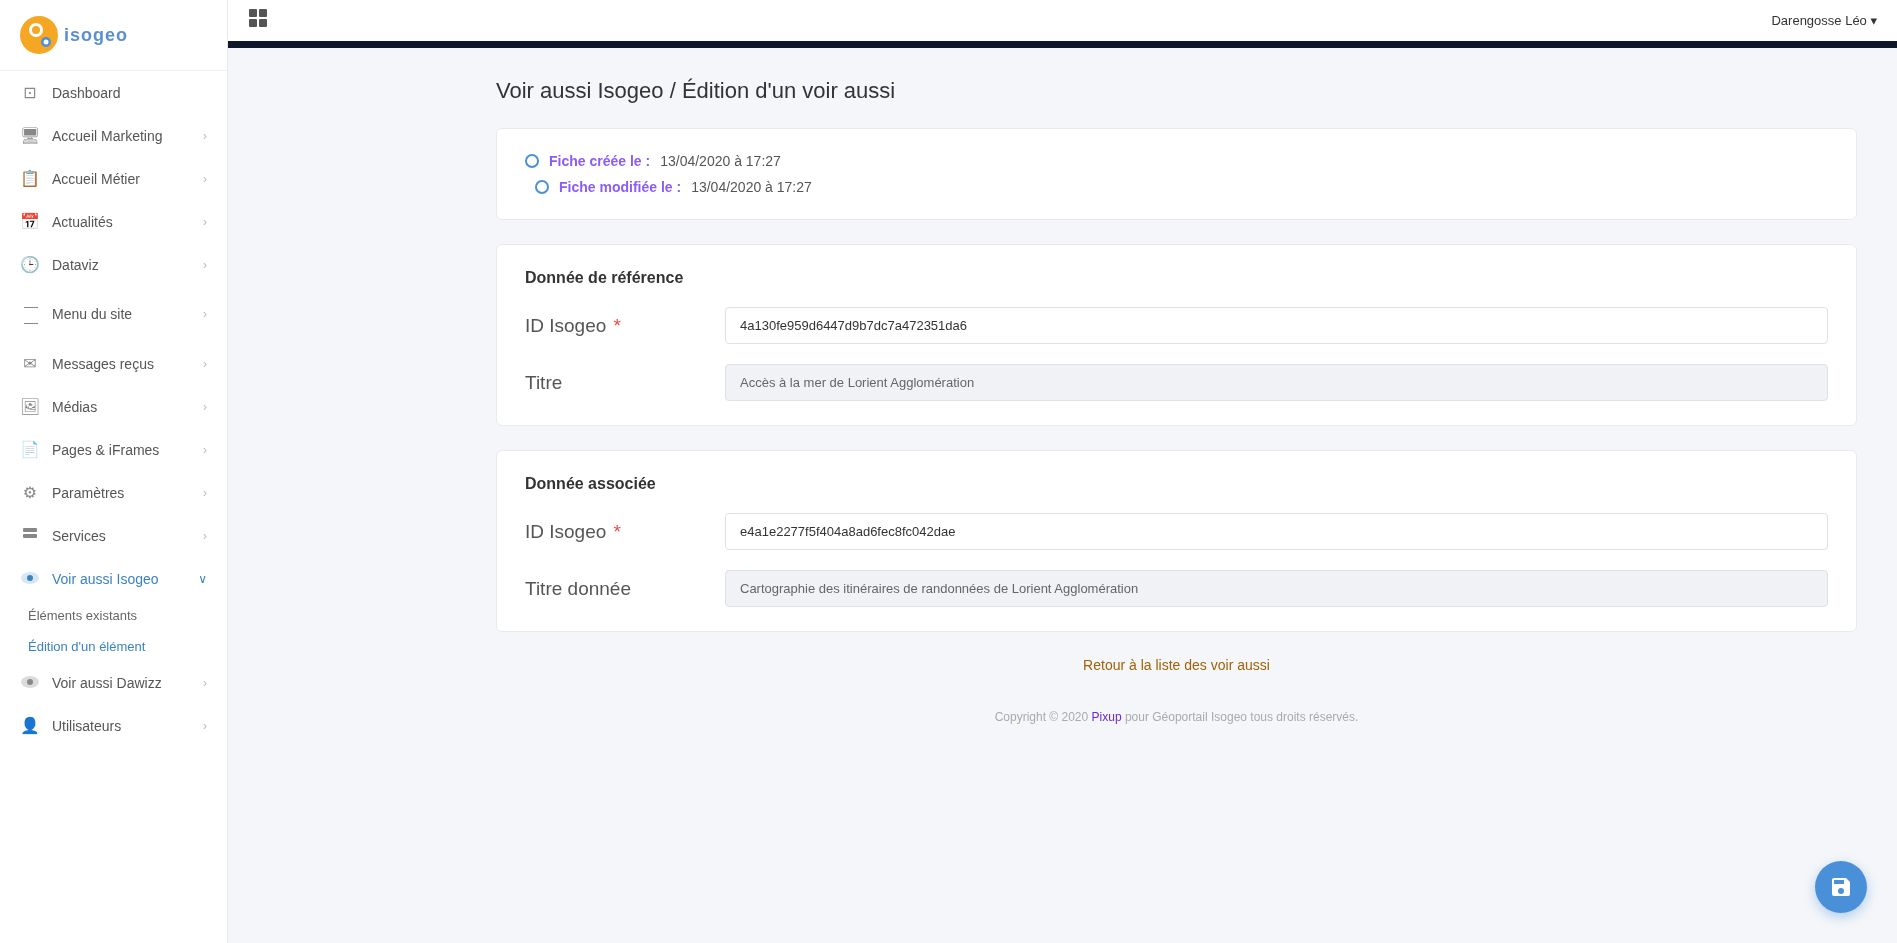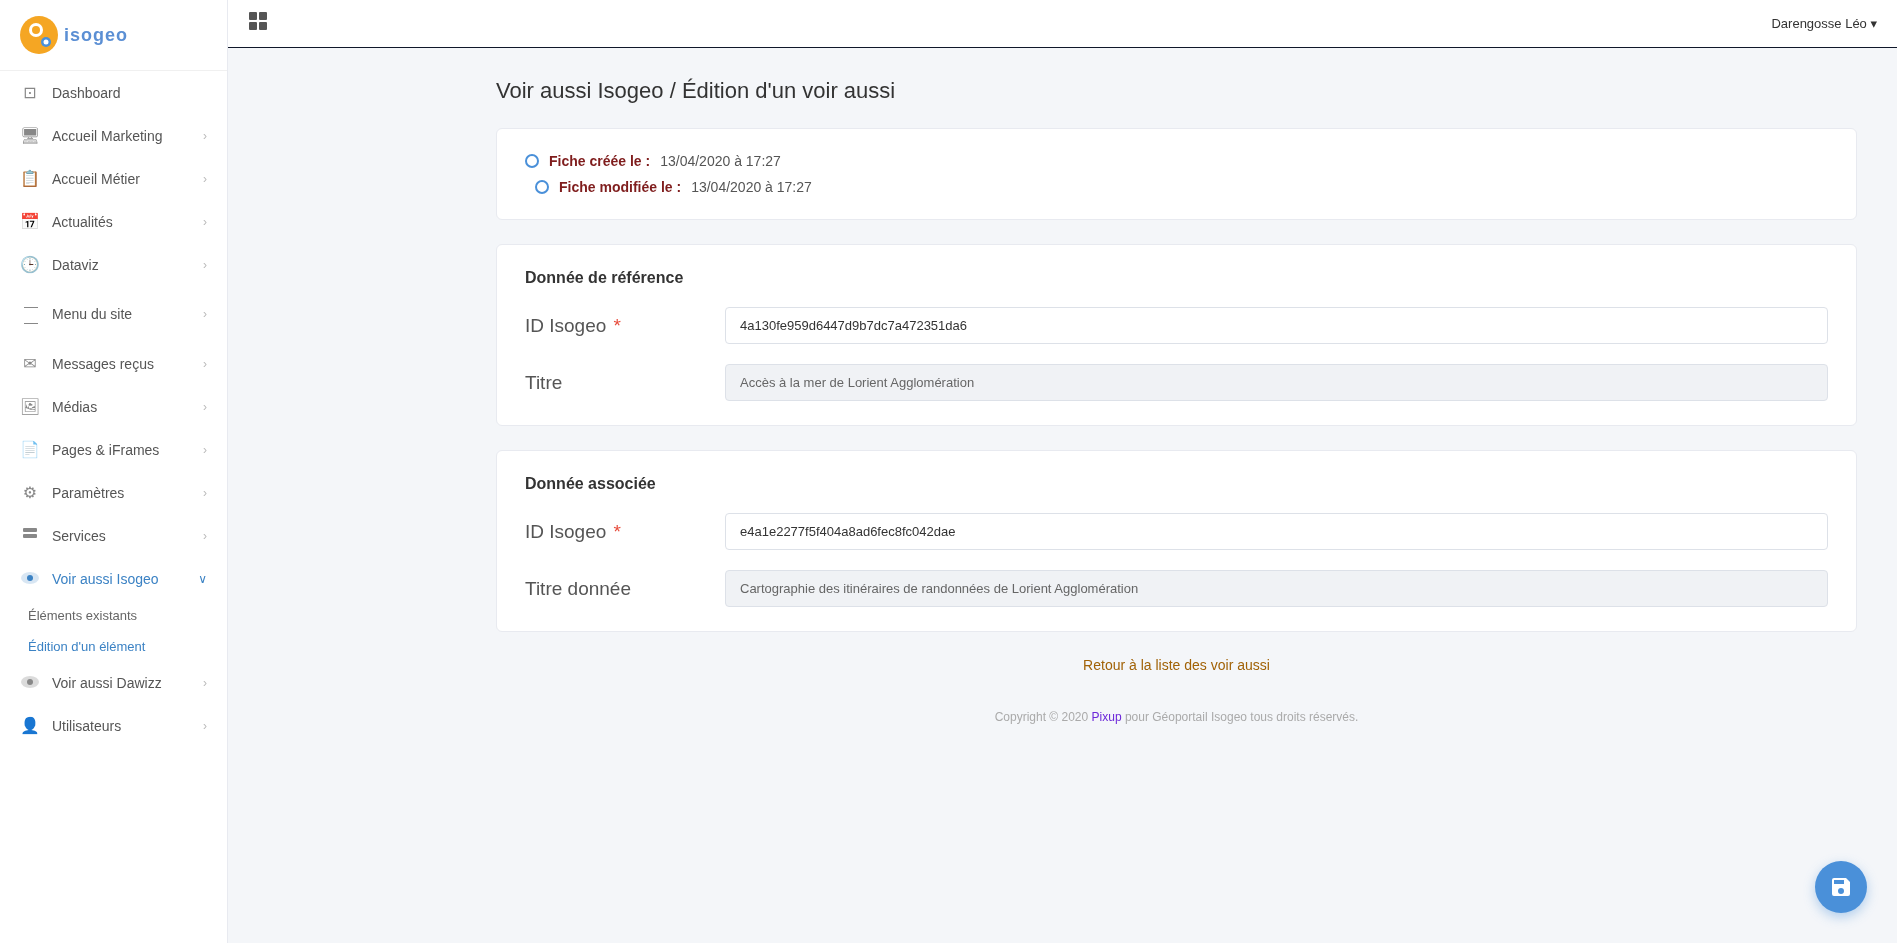--- a/index.html
+++ b/index.html
@@ -51,21 +51,21 @@
       text-decoration: none;
     }
     .subnav-item.active { color: #3b82c4; font-weight: 500; }
 
     
     .topbar {
       position: fixed;
       top: 0; left: 228px; right: 0;
       height: 48px;
       background: #fff;
-      border-bottom: 1px solid #0f172a;
+      border-bottom: 7px solid #0f172a;
       display: flex;
       align-items: center;
       padding: 0 20px;
       z-index: 100;
       justify-content: space-between;
     }
     .topbar-grid-icon { font-size: 18px; color: #555; cursor: pointer; }
     .topbar-user { font-size: 13px; color: #333; }
 
     
@@ -101,21 +101,21 @@
       font-size: 14px;
       color: #555;
     }
     .info-row:last-child { margin-bottom: 0; padding-left: 10px; }
     .info-dot {
       width: 14px; height: 14px;
       border: 2px solid #4a90d9;
       border-radius: 50%;
       flex-shrink: 0;
     }
-    .info-label { font-weight: 600; color: #7f1d1d; }
+    .info-label { font-weight: 600; color: #8b5cf6; }
 
     .section-card {
       background: #fff;
       border-radius: 6px;
       padding: 24px 28px;
       margin-bottom: 24px;
       border: 1px solid #e8eaf0;
     }
     .section-title {
       font-size: 16px;

